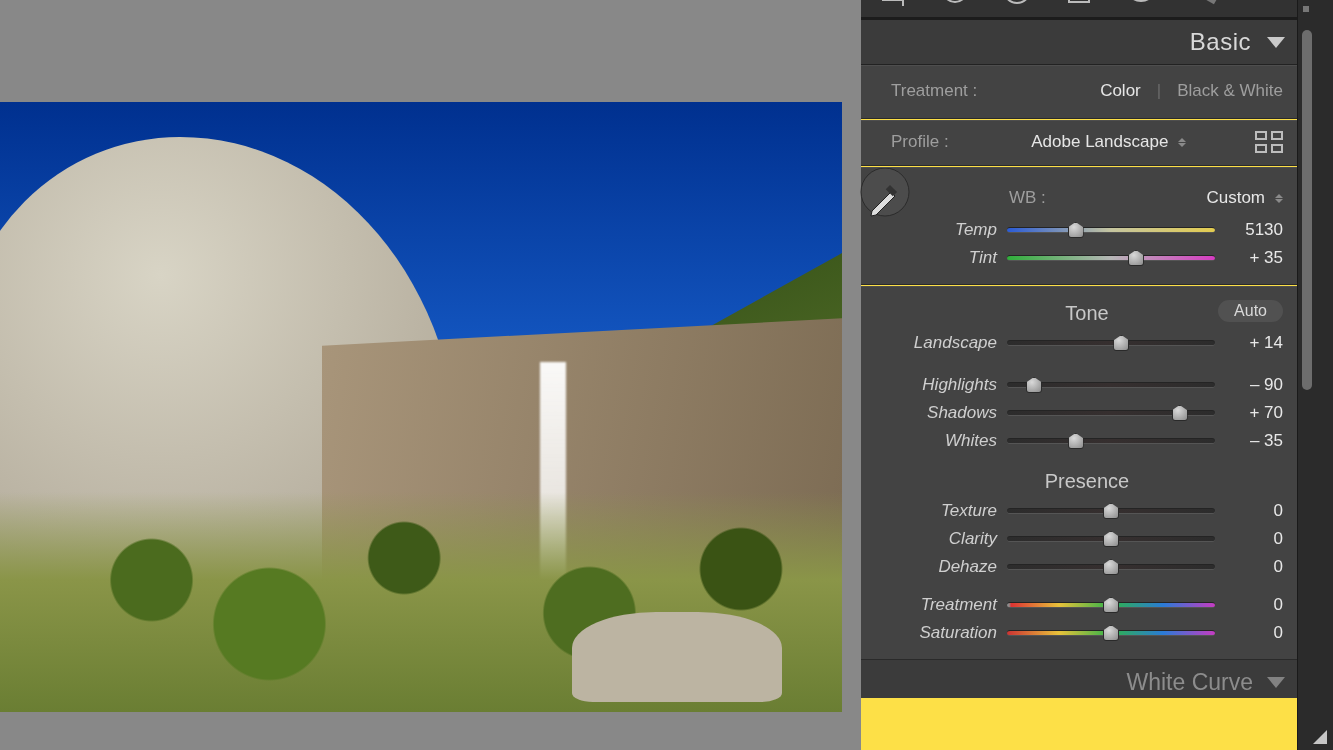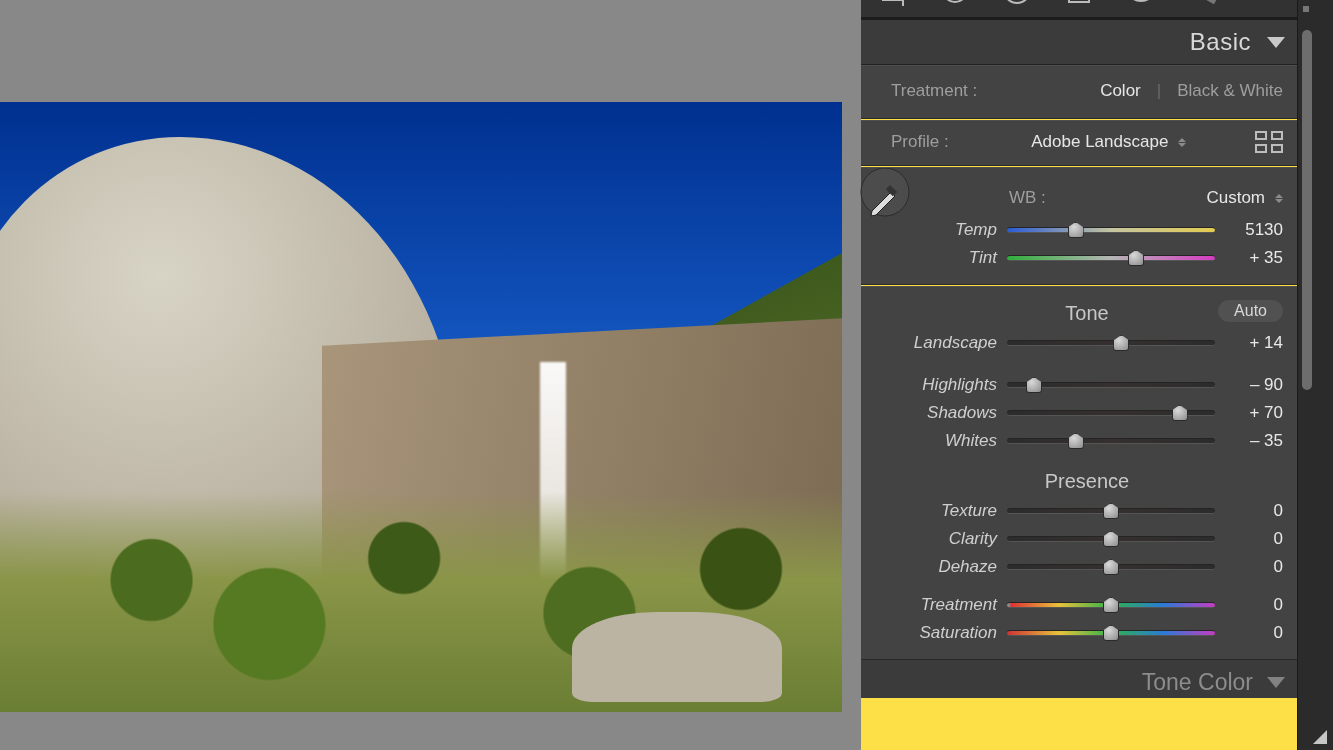--- a/index.html
+++ b/index.html
@@ -377,21 +377,21 @@
       <div class="slider-row">
           <span class="slabel">Saturation</span>
           <div class="track rainbow2">
             <div class="thumb" style="left: 50%;"></div>
           </div>
           <span class="sval">0</span>
         </div>
     </div>
 
     <div class="panel-footer">
-      <span class="title">Tone Color</span>
+      <span class="title">White Curve</span>
       <span class="chev"></span>
     </div>
   </div>
 
   <div class="scroll-gutter">
     <div class="dot-tl"></div>
     <div class="scroll-thumb"></div>
     <div class="tri-br"></div>
   </div>
 </div>

